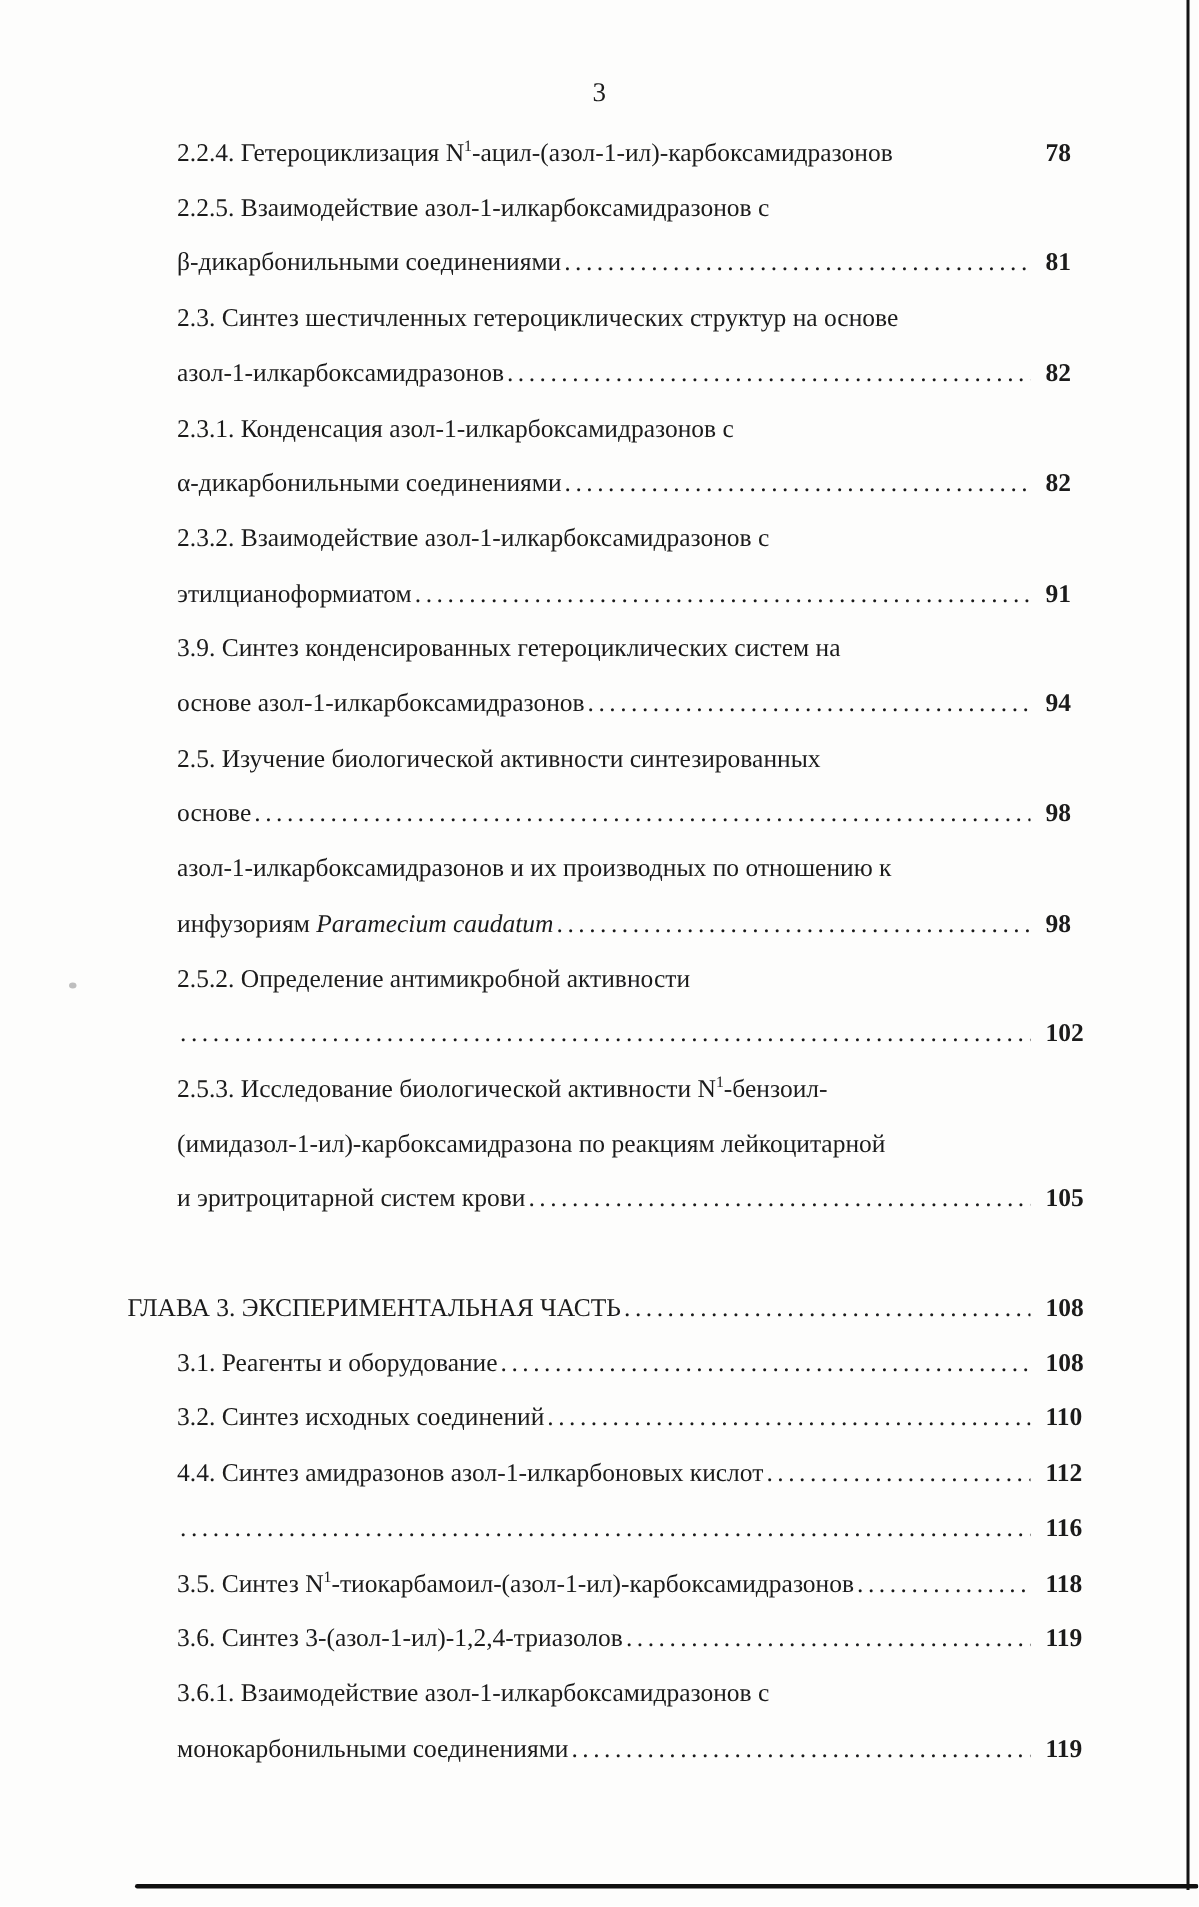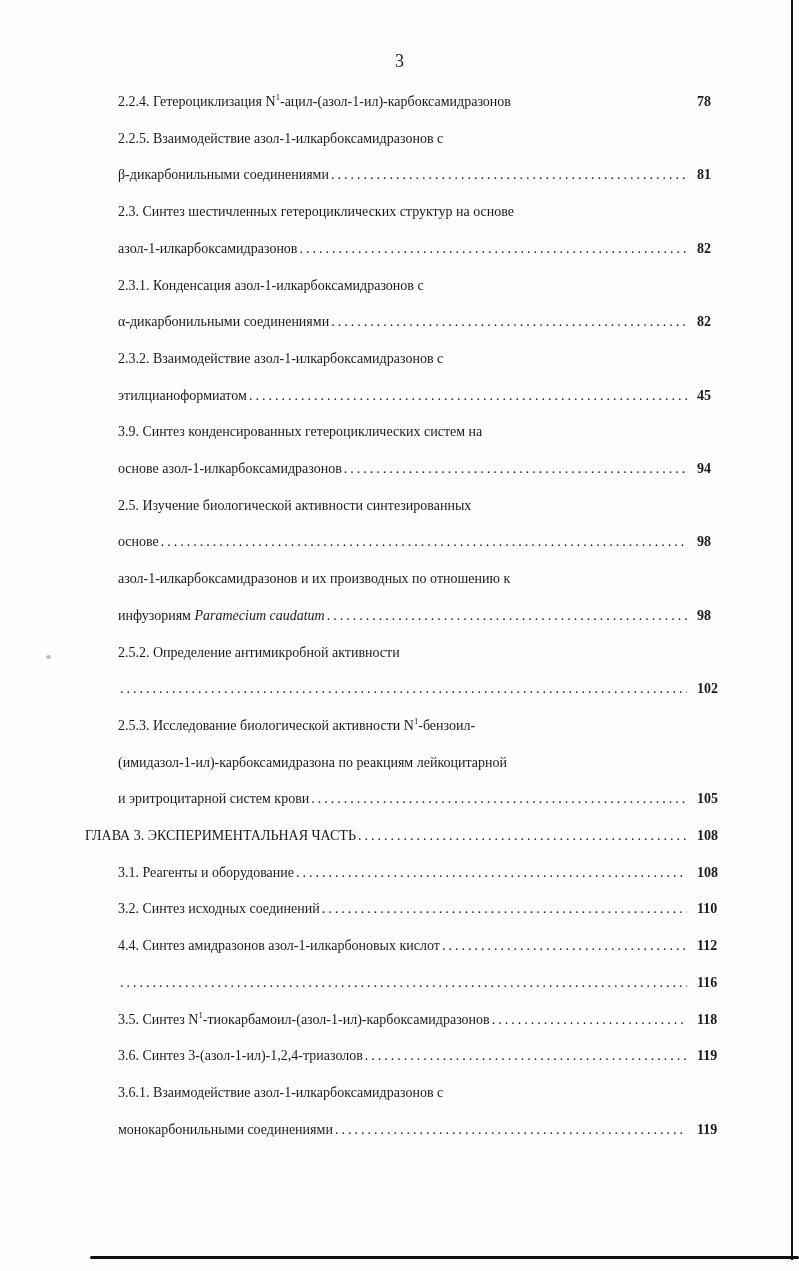--- a/index.html
+++ b/index.html
@@ -17,25 +17,25 @@
     color: #1b1b1b;
   }
   .page-header {
     margin-top: 50px;
     text-align: center;
     font-size: 18px;
     line-height: 22px;
   }
   .toc {
     margin: 12px 64px 0 85px;
-    font-size: 14px;
+    font-size: 17px;
     line-height: 36.7px;
   }
   .toc-entry { margin-left: 33px; }
-  .toc-entry.chapter { margin-left: 0; }
+  .toc-entry.chapter { margin-left: 0; margin-top: 36px; }
   .toc-line {
     display: flex;
     align-items: baseline;
     line-height: 36.7px;
     white-space: nowrap;
   }
   .toc-text { white-space: nowrap; }
   .toc-text sup {
     font-size: 0.62em;
     vertical-align: super;
@@ -131,21 +131,21 @@
           <span class="toc-page">82</span>
         </div>
       </div>
       <div class="toc-entry">
         <div class="toc-line">
           <span class="toc-text"><span>2.3.2. Взаимодействие азол-1-илкарбоксамидразонов с</span></span>
         </div>
         <div class="toc-line">
           <span class="toc-text"><span>этилцианоформиатом</span></span>
           <span class="leader">......................................................................................................................................................</span>
-          <span class="toc-page">45</span>
+          <span class="toc-page">91</span>
         </div>
       </div>
       <div class="toc-entry">
         <div class="toc-line">
           <span class="toc-text"><span>3.9. Синтез конденсированных гетероциклических систем на</span></span>
         </div>
         <div class="toc-line">
           <span class="toc-text"><span>основе азол-1-илкарбоксамидразонов</span></span>
           <span class="leader">......................................................................................................................................................</span>
           <span class="toc-page">94</span>

